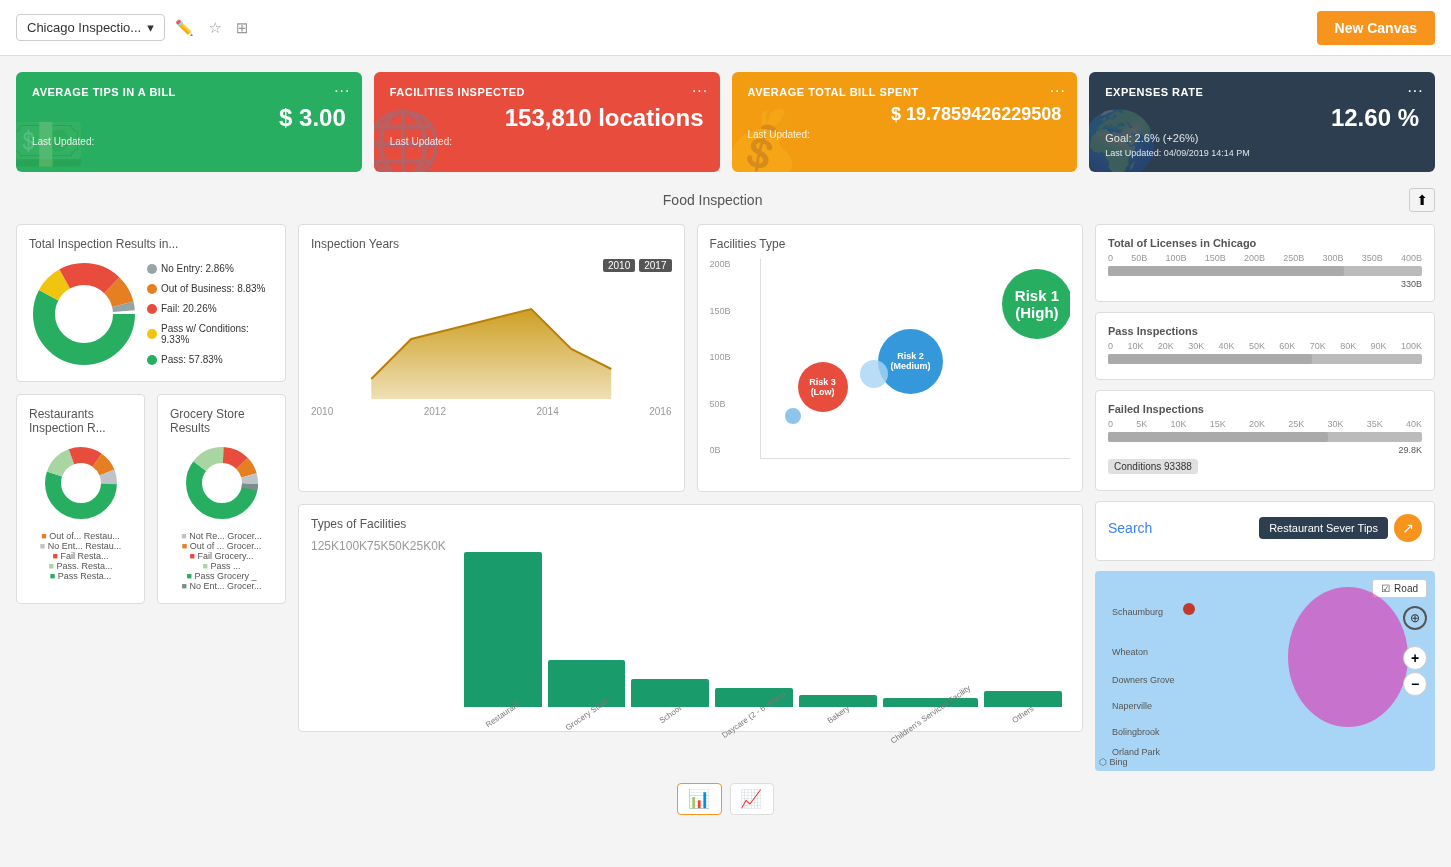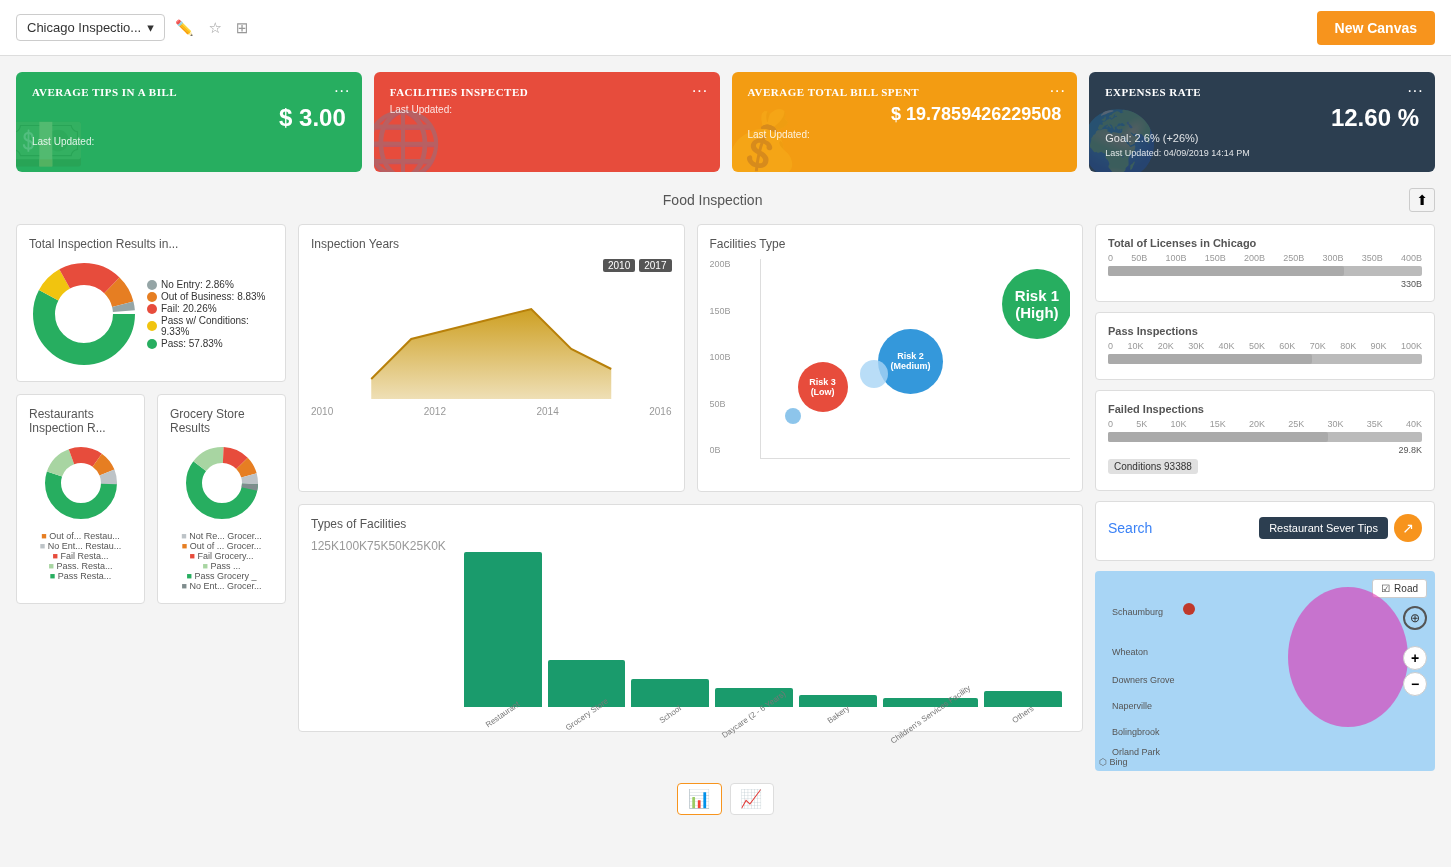--- a/index.html
+++ b/index.html
@@ -62,21 +62,21 @@
       padding: 14px 16px;
       position: relative;
       min-height: 100px;
       color: #fff;
       overflow: hidden;
     }
     .kpi-card.green { background: #27ae60; }
     .kpi-card.red { background: #e74c3c; }
     .kpi-card.orange { background: #f39c12; }
     .kpi-card.dark { background: #2c3e50; }
-    .kpi-title { font-size: 11px; font-weight: 700; text-transform: uppercase; letter-spacing: 0.5px; margin-bottom: 6px; font-family: Liberation Serif, serif; }
+    .kpi-title { font-size: 11px; font-weight: 700; text-transform: uppercase; letter-spacing: 0.5px; margin-bottom: 6px; }
     .kpi-value { font-size: 24px; font-weight: 700; text-align: right; }
     .kpi-subtitle { font-size: 10px; margin-top: 4px; opacity: 0.85; }
     .kpi-menu { position: absolute; top: 10px; right: 12px; font-size: 16px; cursor: pointer; }
     .kpi-icon-bg {
       position: absolute;
       bottom: -10px;
       left: -10px;
       font-size: 64px;
       opacity: 0.2;
     }
@@ -108,21 +108,21 @@
       background: #fff;
       border: 1px solid #ddd;
       border-radius: 4px;
       padding: 12px;
     }
     .card-title { font-size: 12px; color: #555; margin-bottom: 8px; font-weight: 500; }
 
     
     .donut-container { display: flex; align-items: center; gap: 8px; }
     .donut-svg { flex-shrink: 0; }
-    .donut-labels { font-size: 10px; display: flex; flex-direction: column; gap: 1px; }
+    .donut-labels { font-size: 10px; display: flex; flex-direction: column; gap: 9px; }
     .donut-label { display: flex; align-items: center; gap: 4px; }
     .dot { width: 10px; height: 10px; border-radius: 50%; flex-shrink: 0; }
 
     
     .area-chart-card { background: #fff; border: 1px solid #ddd; border-radius: 4px; padding: 12px; }
     .chart-years { display: flex; justify-content: space-between; font-size: 10px; color: #999; margin-top: 4px; }
     .year-badge {
       background: #555;
       color: #fff;
       padding: 1px 5px;
@@ -270,20 +270,21 @@
       <div class="kpi-icon-bg">💵</div>
       <div class="kpi-title">AVERAGE TIPS IN A BILL</div>
       <div class="kpi-value">$ 3.00</div>
       <div class="kpi-subtitle">Last Updated:</div>
     </div>
 
     <div class="kpi-card red">
       <div class="kpi-menu">···</div>
       <div class="kpi-icon-bg">🌐</div>
       <div class="kpi-title">FACILITIES INSPECTED</div>
+      <div class="kpi-value">153,810 locations</div>
       <div class="kpi-subtitle">Last Updated:</div>
     </div>
 
     <div class="kpi-card orange">
       <div class="kpi-menu">···</div>
       <div class="kpi-icon-bg">💰</div>
       <div class="kpi-title">AVERAGE TOTAL BILL SPENT</div>
       <div class="kpi-value" style="font-size:18px;">$ 19.7859426229508</div>
       <div class="kpi-subtitle">Last Updated:</div>
     </div>

